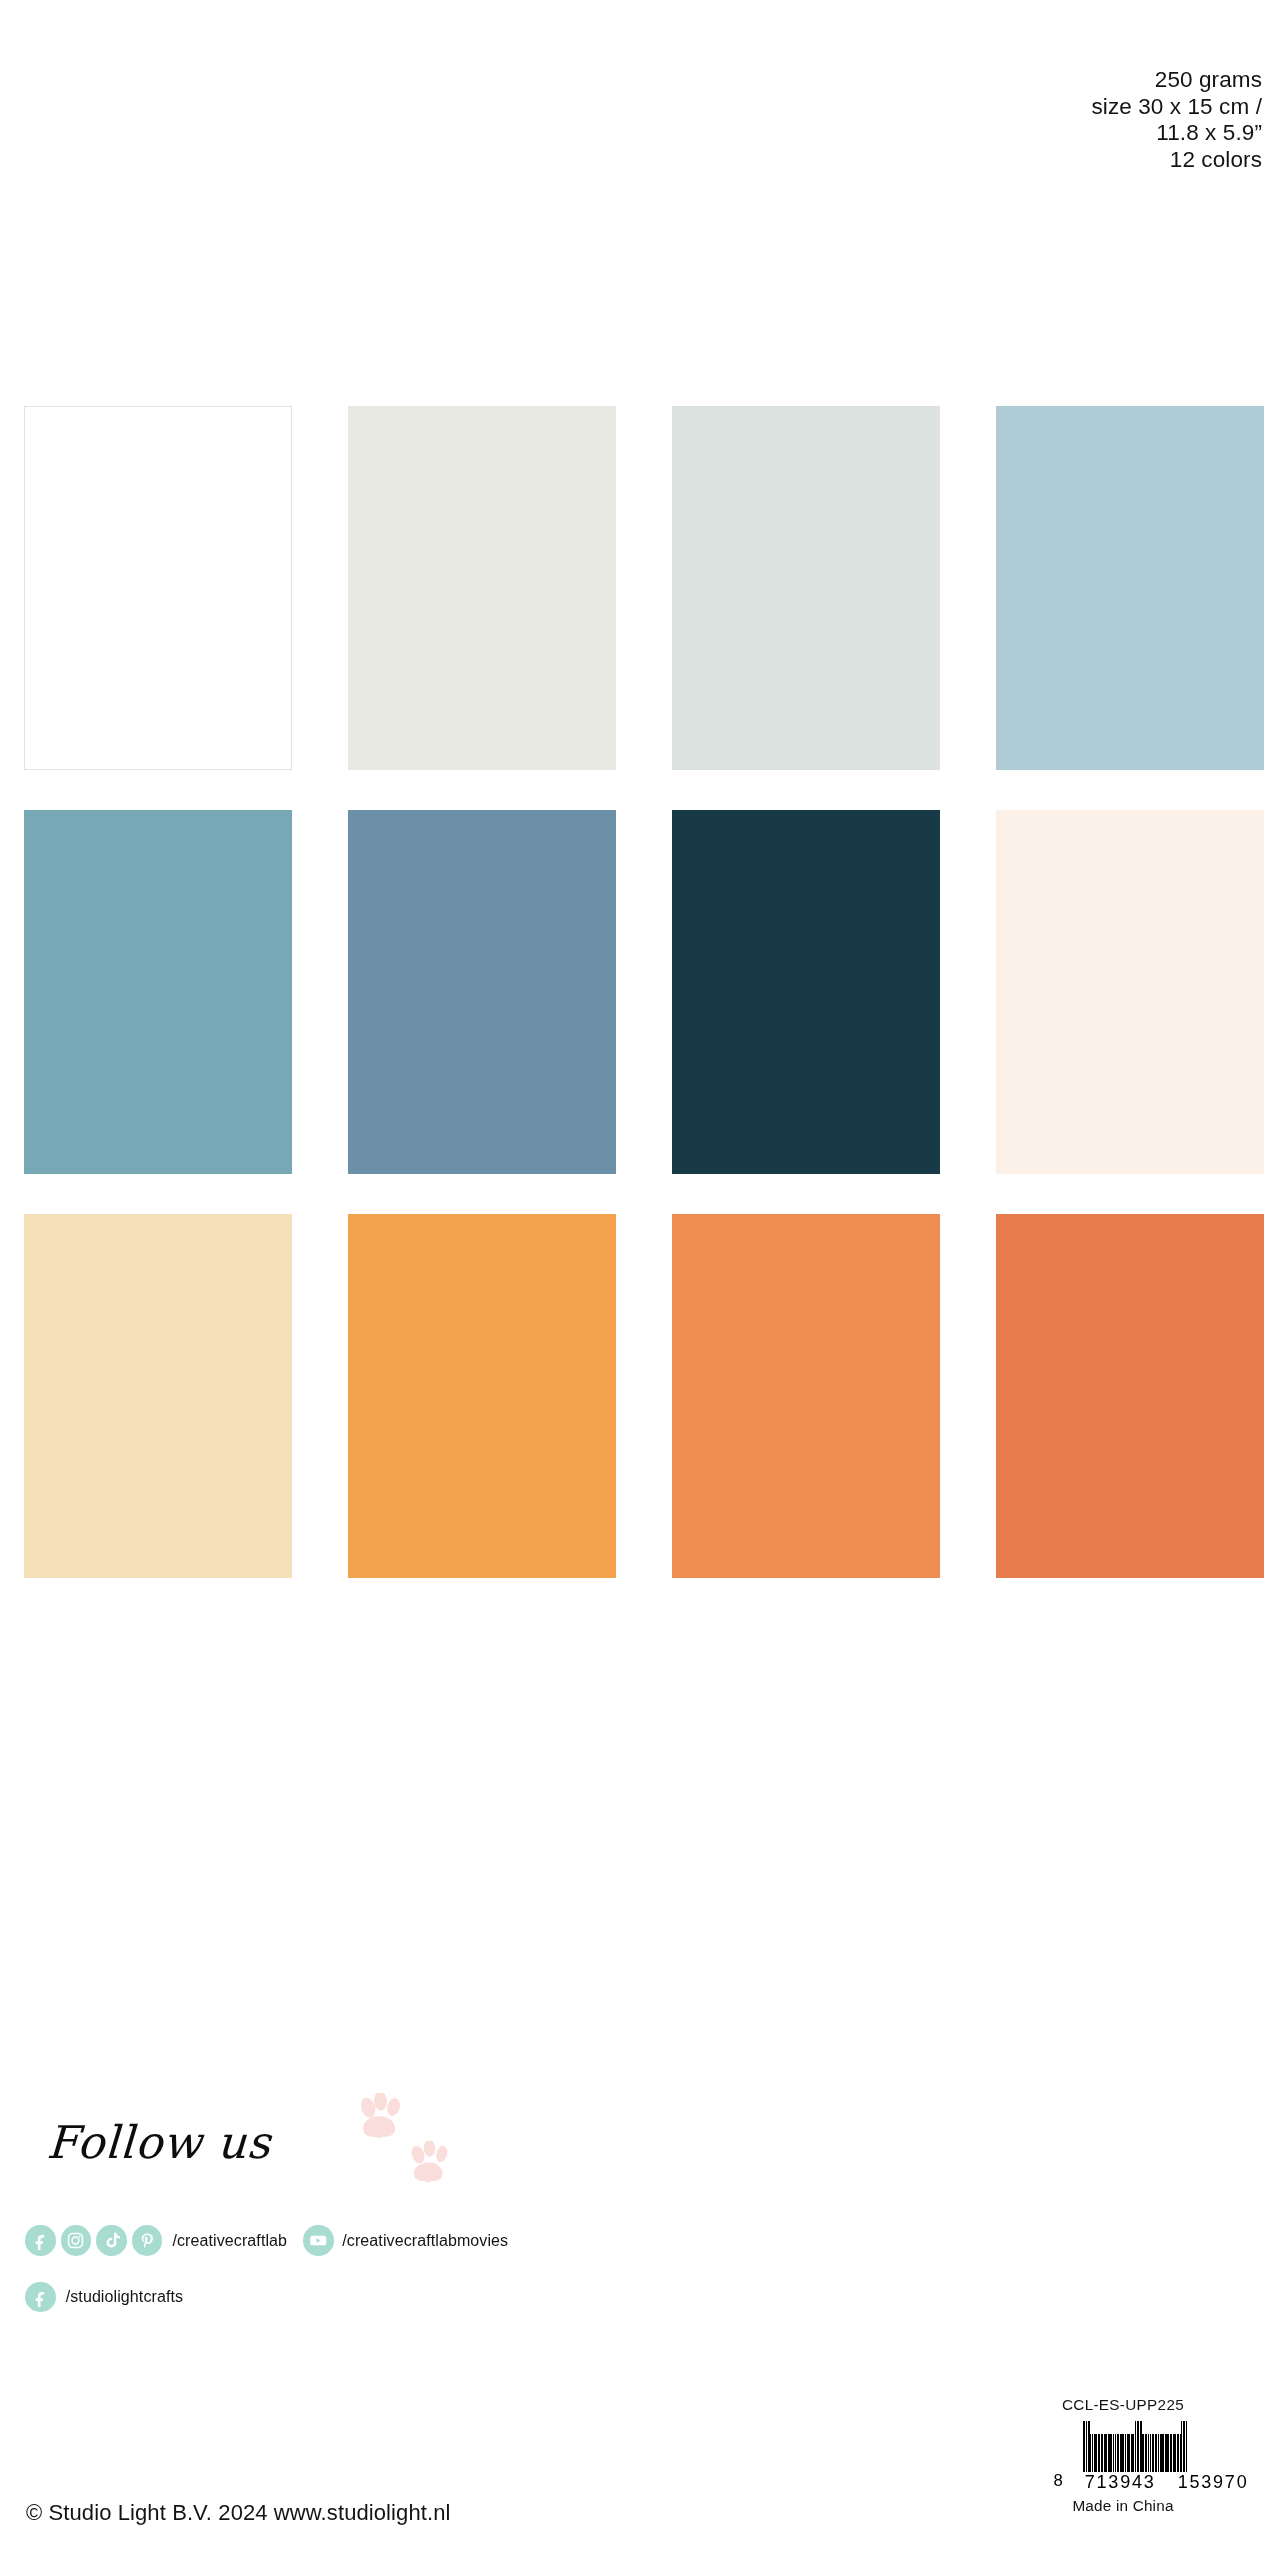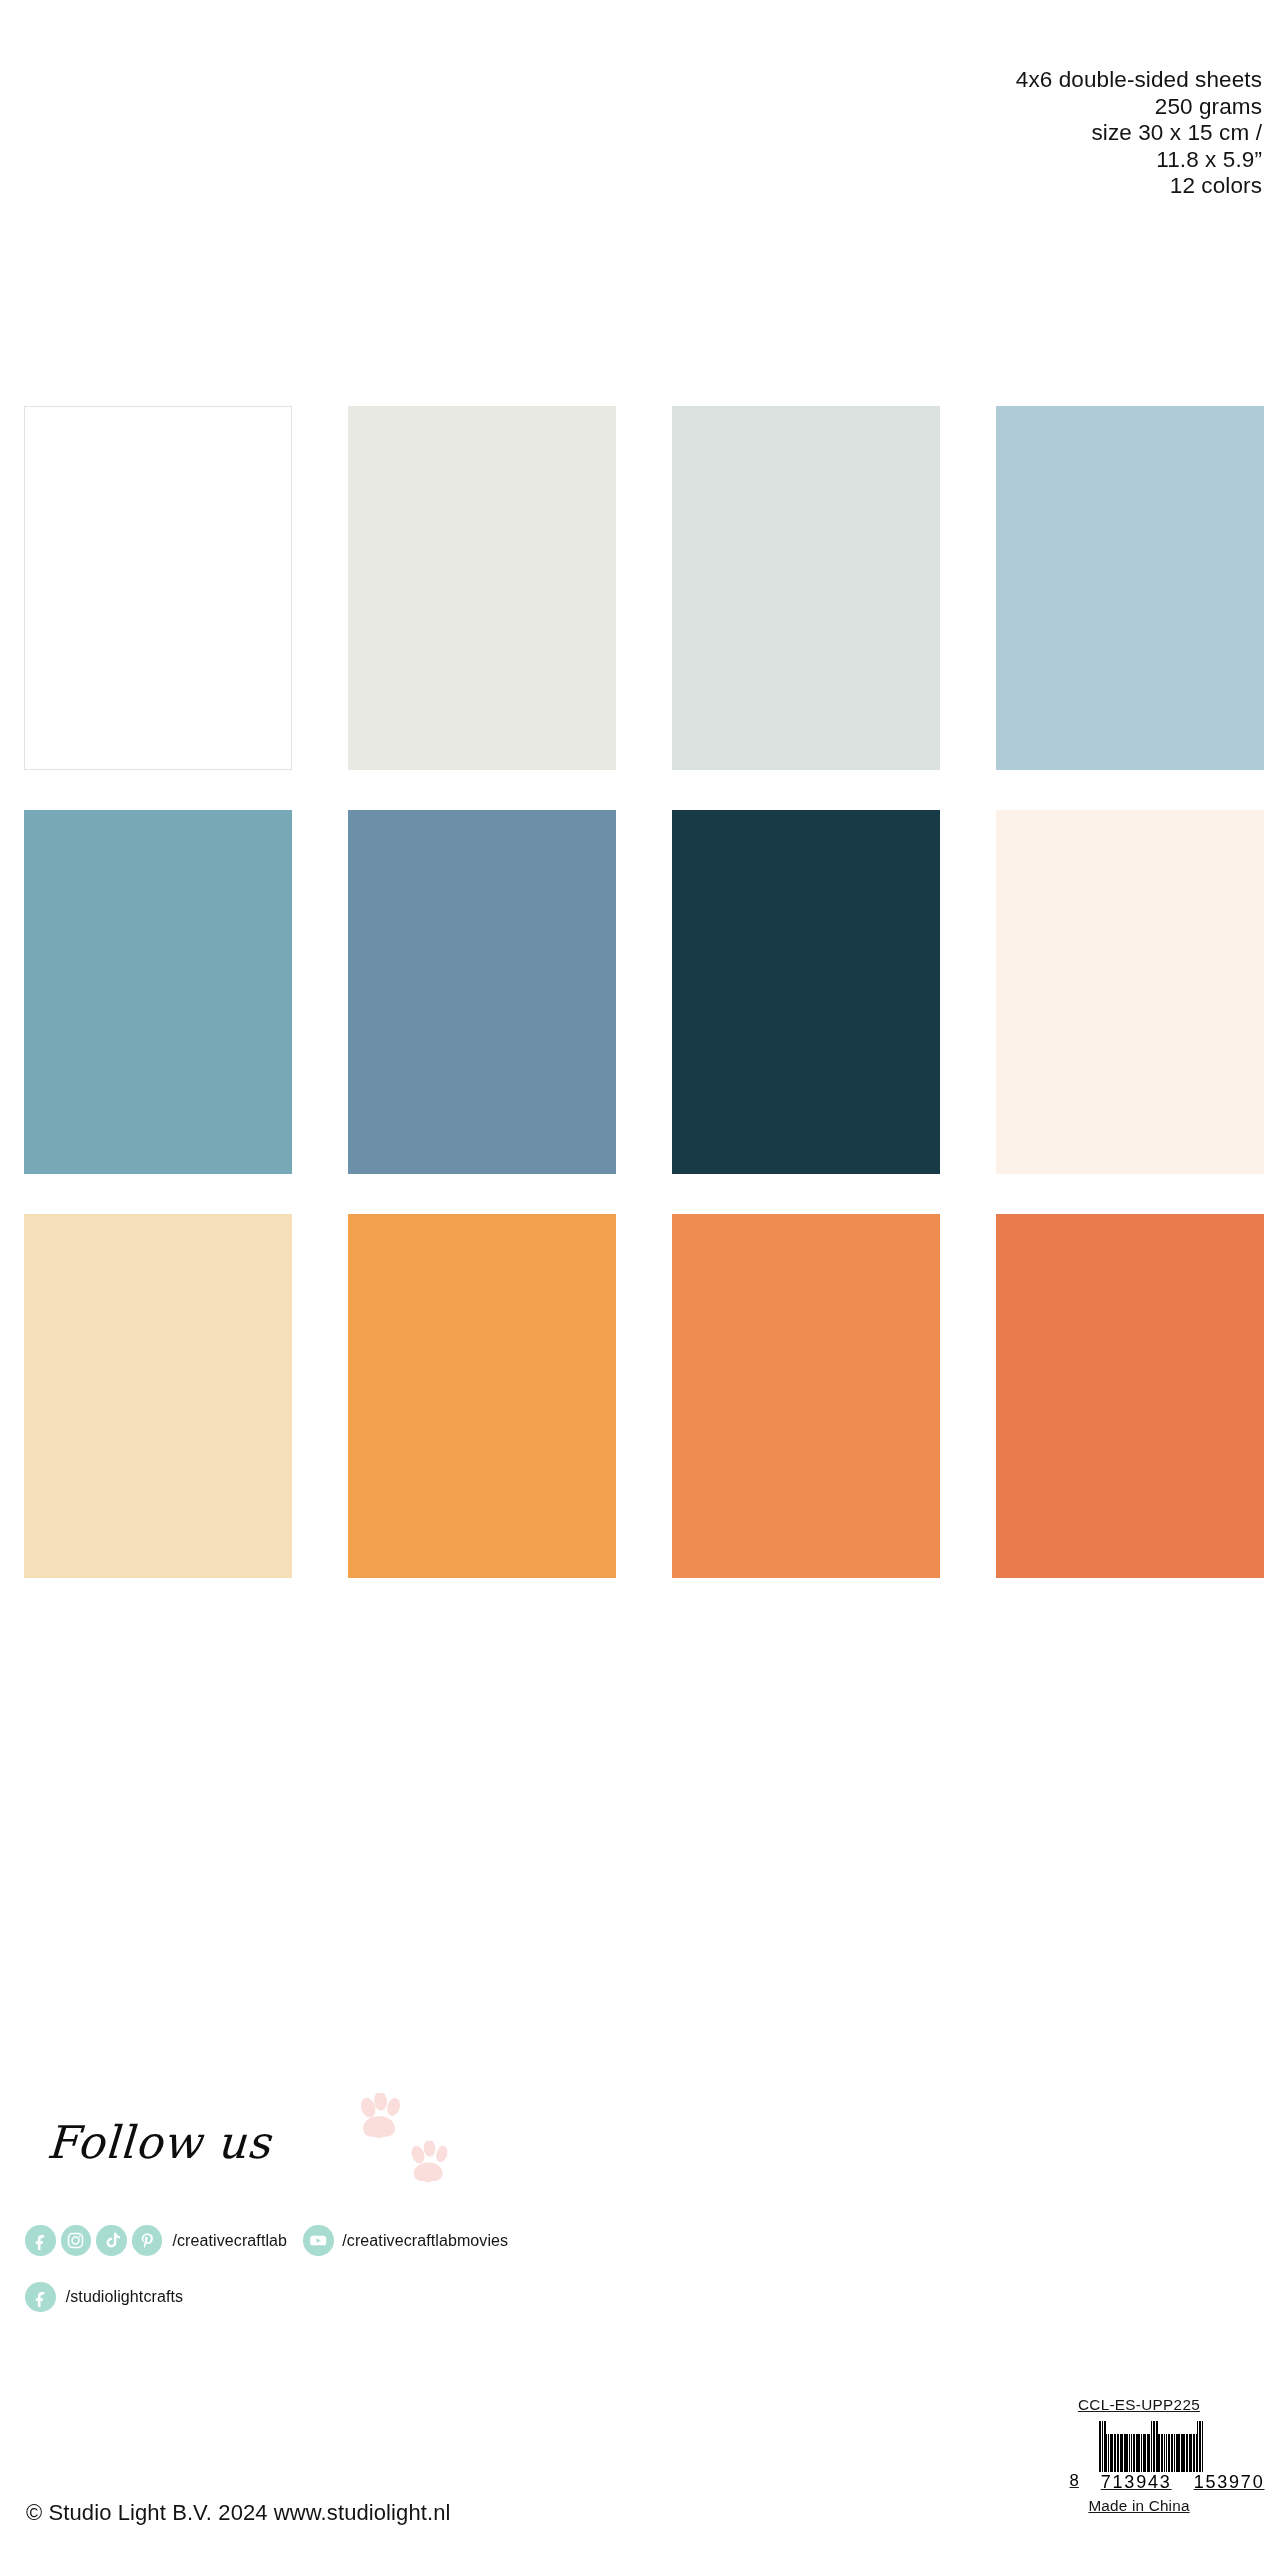--- a/index.html
+++ b/index.html
@@ -124,25 +124,24 @@
     font-size: 22px;
     font-weight: 300;
     color: #141414;
     letter-spacing: 0.1px;
     white-space: nowrap;
   }
 
   
   .barcode-block {
     position: absolute;
-    right: 22px;
+    right: 38px;
     top: 2396px;
     width: 254px;
     text-align: center;
-    text-decoration: underline;
   }
   .product-code {
     font-family: "Liberation Sans", sans-serif;
     font-size: 15.3px;
     font-weight: 300;
     color: #141414;
     letter-spacing: 0.3px;
     margin-bottom: 6.5px;
     text-align: center;
   }
@@ -189,21 +188,20 @@
     color: #141414;
     text-align: center;
     margin-top: 4.4px;
     letter-spacing: 0.2px;
   }
 </style>
 </head>
 <body>
 
 <div class="spec-block">
-  <div class="spec-line">4x6 double-sided sheets</div>
   <div class="spec-line">250 grams</div>
   <div class="spec-line">size 30 x 15 cm /</div>
   <div class="spec-line">11.8 x 5.9”</div>
   <div class="spec-line">12 colors</div>
 </div>
 
 <div class="swatch-grid" id="swatch-grid">
     <div class="swatch outlined" style="background: rgb(255, 255, 255);"></div>
     <div class="swatch" style="background: rgb(232, 233, 227);"></div>
     <div class="swatch" style="background: rgb(220, 226, 224);"></div>

